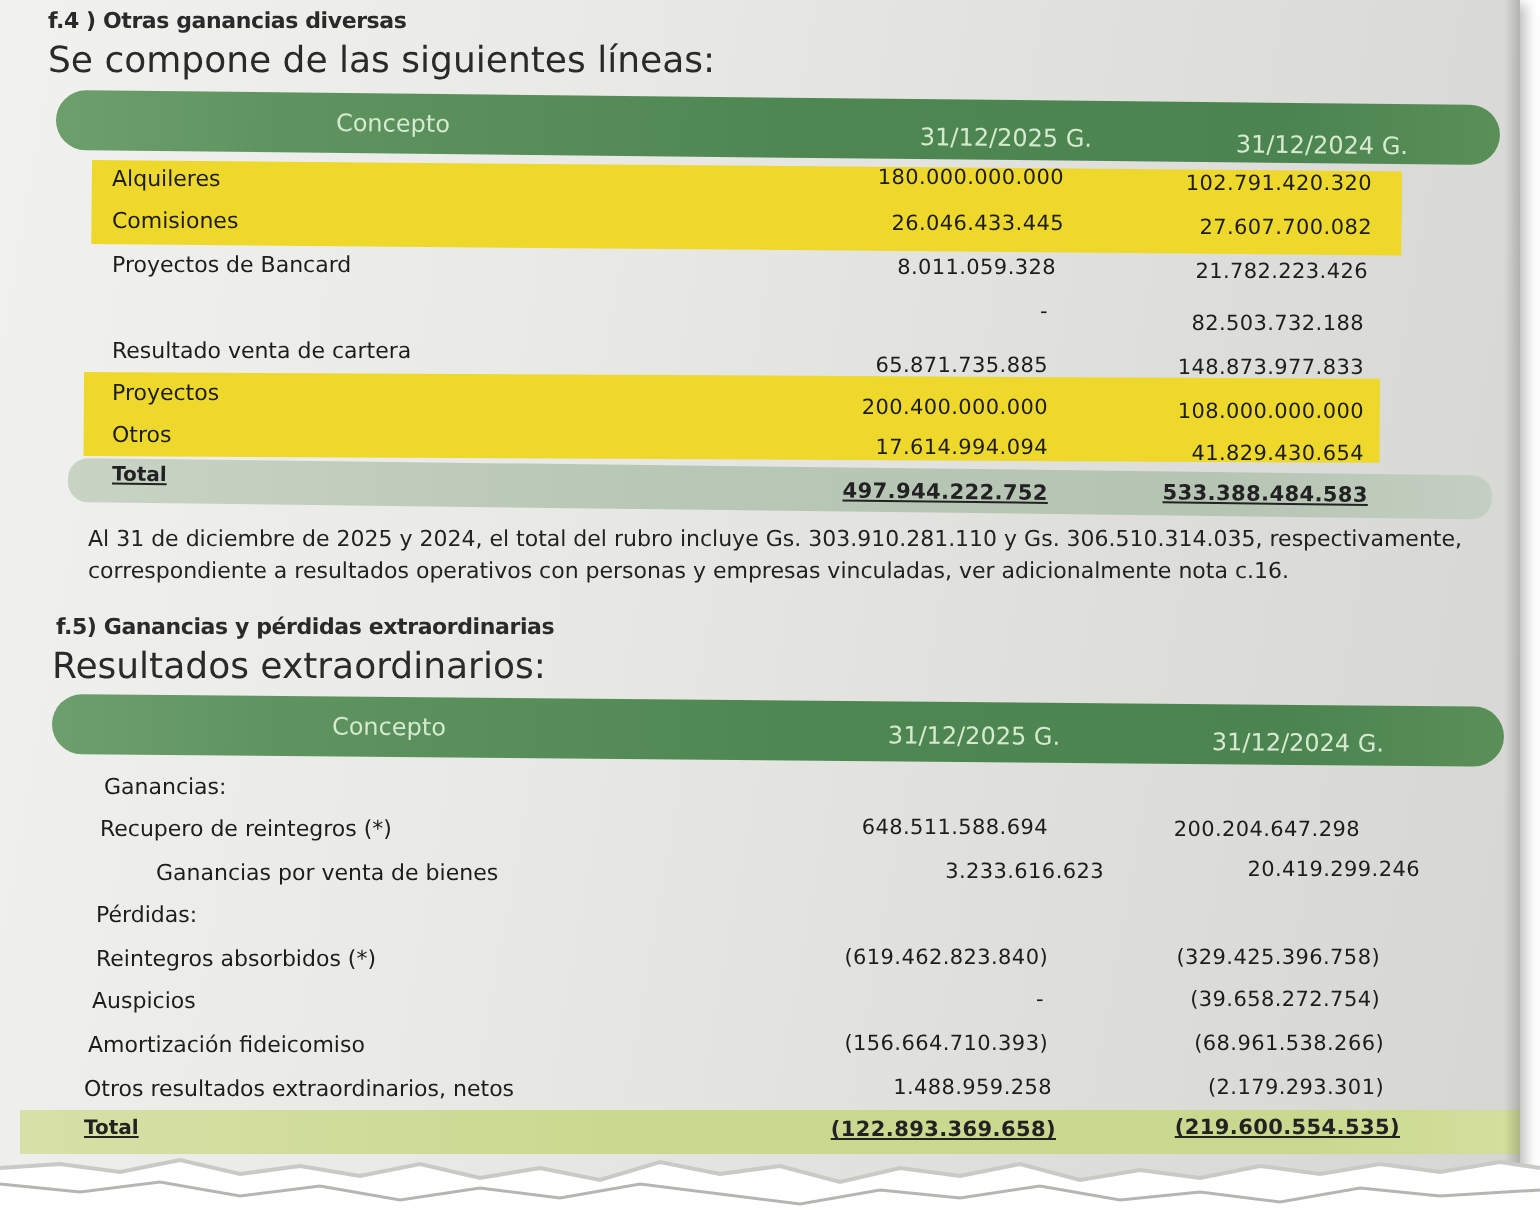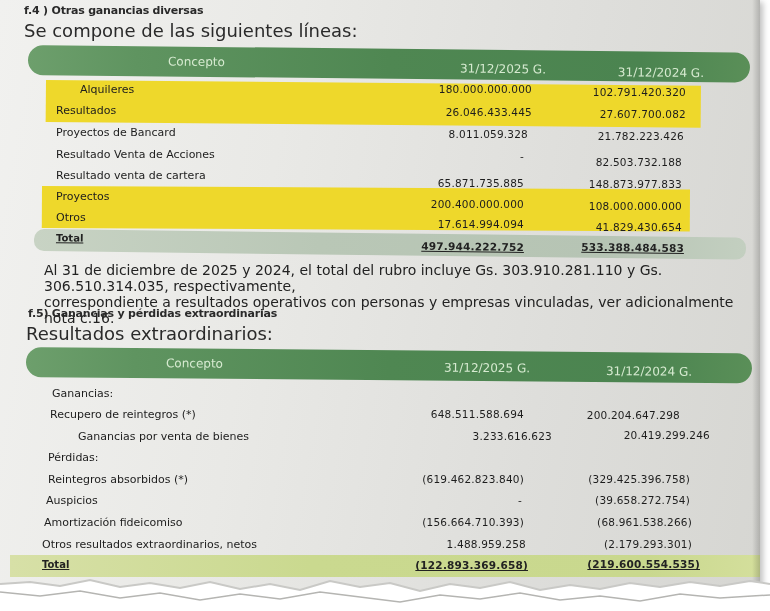--- a/index.html
+++ b/index.html
@@ -29,21 +29,21 @@
   .row { position: absolute; height: 21px; font-size: 11px; }
   .row .lbl { position: absolute; top: 4px; }
   .row .v1, .row .v2 { position: absolute; top: 4px; text-align: right; width: 150px; font-family: "DejaVu Sans", sans-serif; font-size: 10.5px; letter-spacing: 0.2px; }
 
   .hl-yellow { background: #eed82b; }
   .hl-total { background: linear-gradient(90deg, #c8d3c4 0%, #b9c7b6 40%, #b6c4b4 80%, #c3cfc0 100%); border-radius: 10px; }
   .hl-total-2 { background: linear-gradient(90deg, #d7e0a7 0%, #cad98f 40%, #c9d88e 85%, #d4df9c 100%); }
 
   .total-val { font-weight: bold; text-decoration: underline; text-decoration-thickness: 1px; color: #222; }
 
-  .note { position: absolute; font-size: 14px; line-height: 16px; color: #222; }
+  .note { position: absolute; font-size: 11px; line-height: 16px; color: #222; }
 
   .torn {
     position: absolute; left: 0; top: 578px; width: 770px; height: 33px;
   }
 </style>
 </head>
 <body>
 
 <div class="page">
 
@@ -54,36 +54,35 @@
     <span style="left:140px;">Concepto</span>
     <span style="left:432px; top:12px;">31/12/2025 G.</span>
     <span style="left:590px; top:14px;">31/12/2024 G.</span>
   </div>
 
   <div>
     <div class="row hl-yellow" style="left:46px; top:80px; width:655px; height:42px; transform: rotate(0.5deg); transform-origin:left top;"></div>
     <div class="row hl-yellow" style="left:42px; top:186px; width:648px; height:42px; transform: rotate(0.3deg); transform-origin:left top;"></div>
 
     <div class="row" style="left:56px; top:79px; width:650px;">
-      <span class="lbl" style="left:0;margin-left:24px;">Alquileres</span>
+      <span class="lbl" style="left:0;">Alquileres</span>
       <span class="v1" style="left:326px;">180.000.000.000</span>
       <span class="v2" style="left:480px; top:7px;">102.791.420.320</span>
     </div>
     <div class="row" style="left:56px; top:100px; width:650px;">
-      <span class="lbl" style="left:0;">Resultados</span>
+      <span class="lbl" style="left:0;">Comisiones</span>
       <span class="v1" style="left:326px; top:6px;">26.046.433.445</span>
       <span class="v2" style="left:480px; top:8px;">27.607.700.082</span>
     </div>
     <div class="row" style="left:56px; top:122px; width:650px;">
       <span class="lbl" style="left:0;">Proyectos de Bancard</span>
       <span class="v1" style="left:322px; top:6px;">8.011.059.328</span>
       <span class="v2" style="left:478px; top:8px;">21.782.223.426</span>
     </div>
     <div class="row" style="left:56px; top:144px; width:650px;">
-      <span class="lbl" style="left:0;">Resultado Venta de Acciones</span>
       <span class="v1" style="left:318px; top:6px;">-</span>
       <span class="v2" style="left:476px; top:12px;">82.503.732.188</span>
     </div>
     <div class="row" style="left:56px; top:165px; width:650px;">
       <span class="lbl" style="left:0;">Resultado venta de cartera</span>
       <span class="v1" style="left:318px; top:12px;">65.871.735.885</span>
       <span class="v2" style="left:476px; top:13px;">148.873.977.833</span>
     </div>
     <div class="row" style="left:56px; top:186px; width:650px;">
       <span class="lbl" style="left:0;">Proyectos</span>

